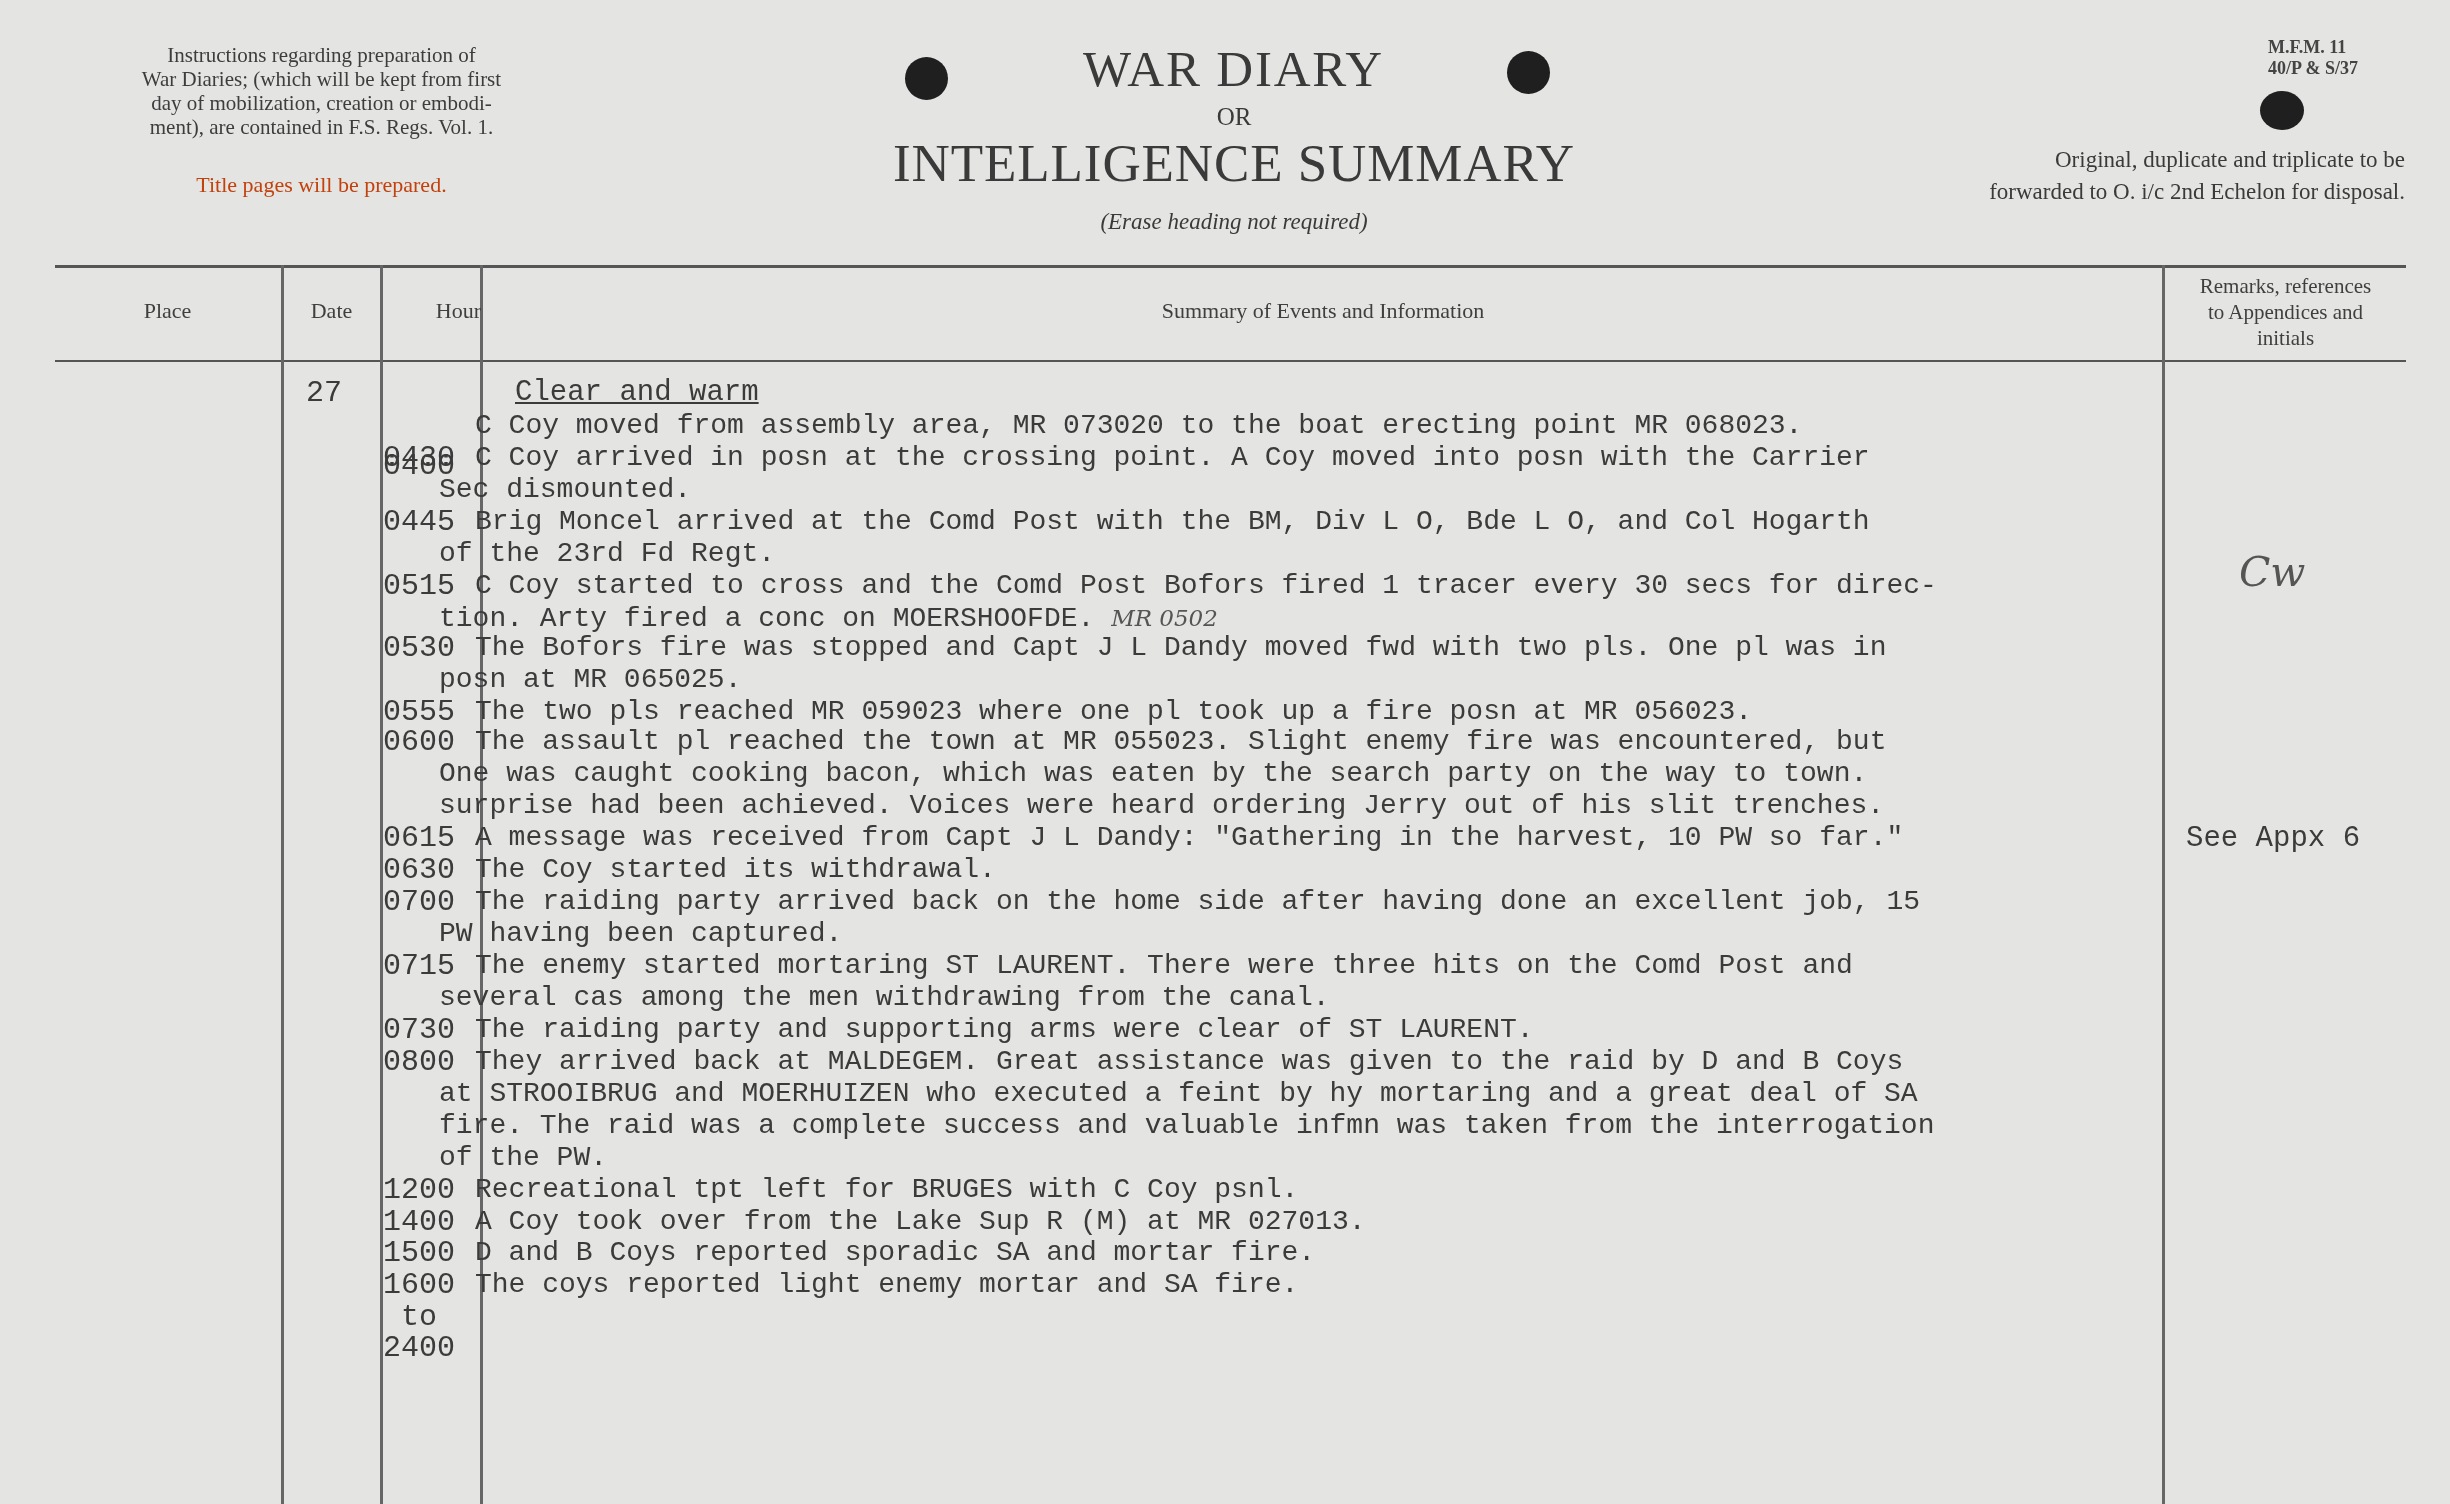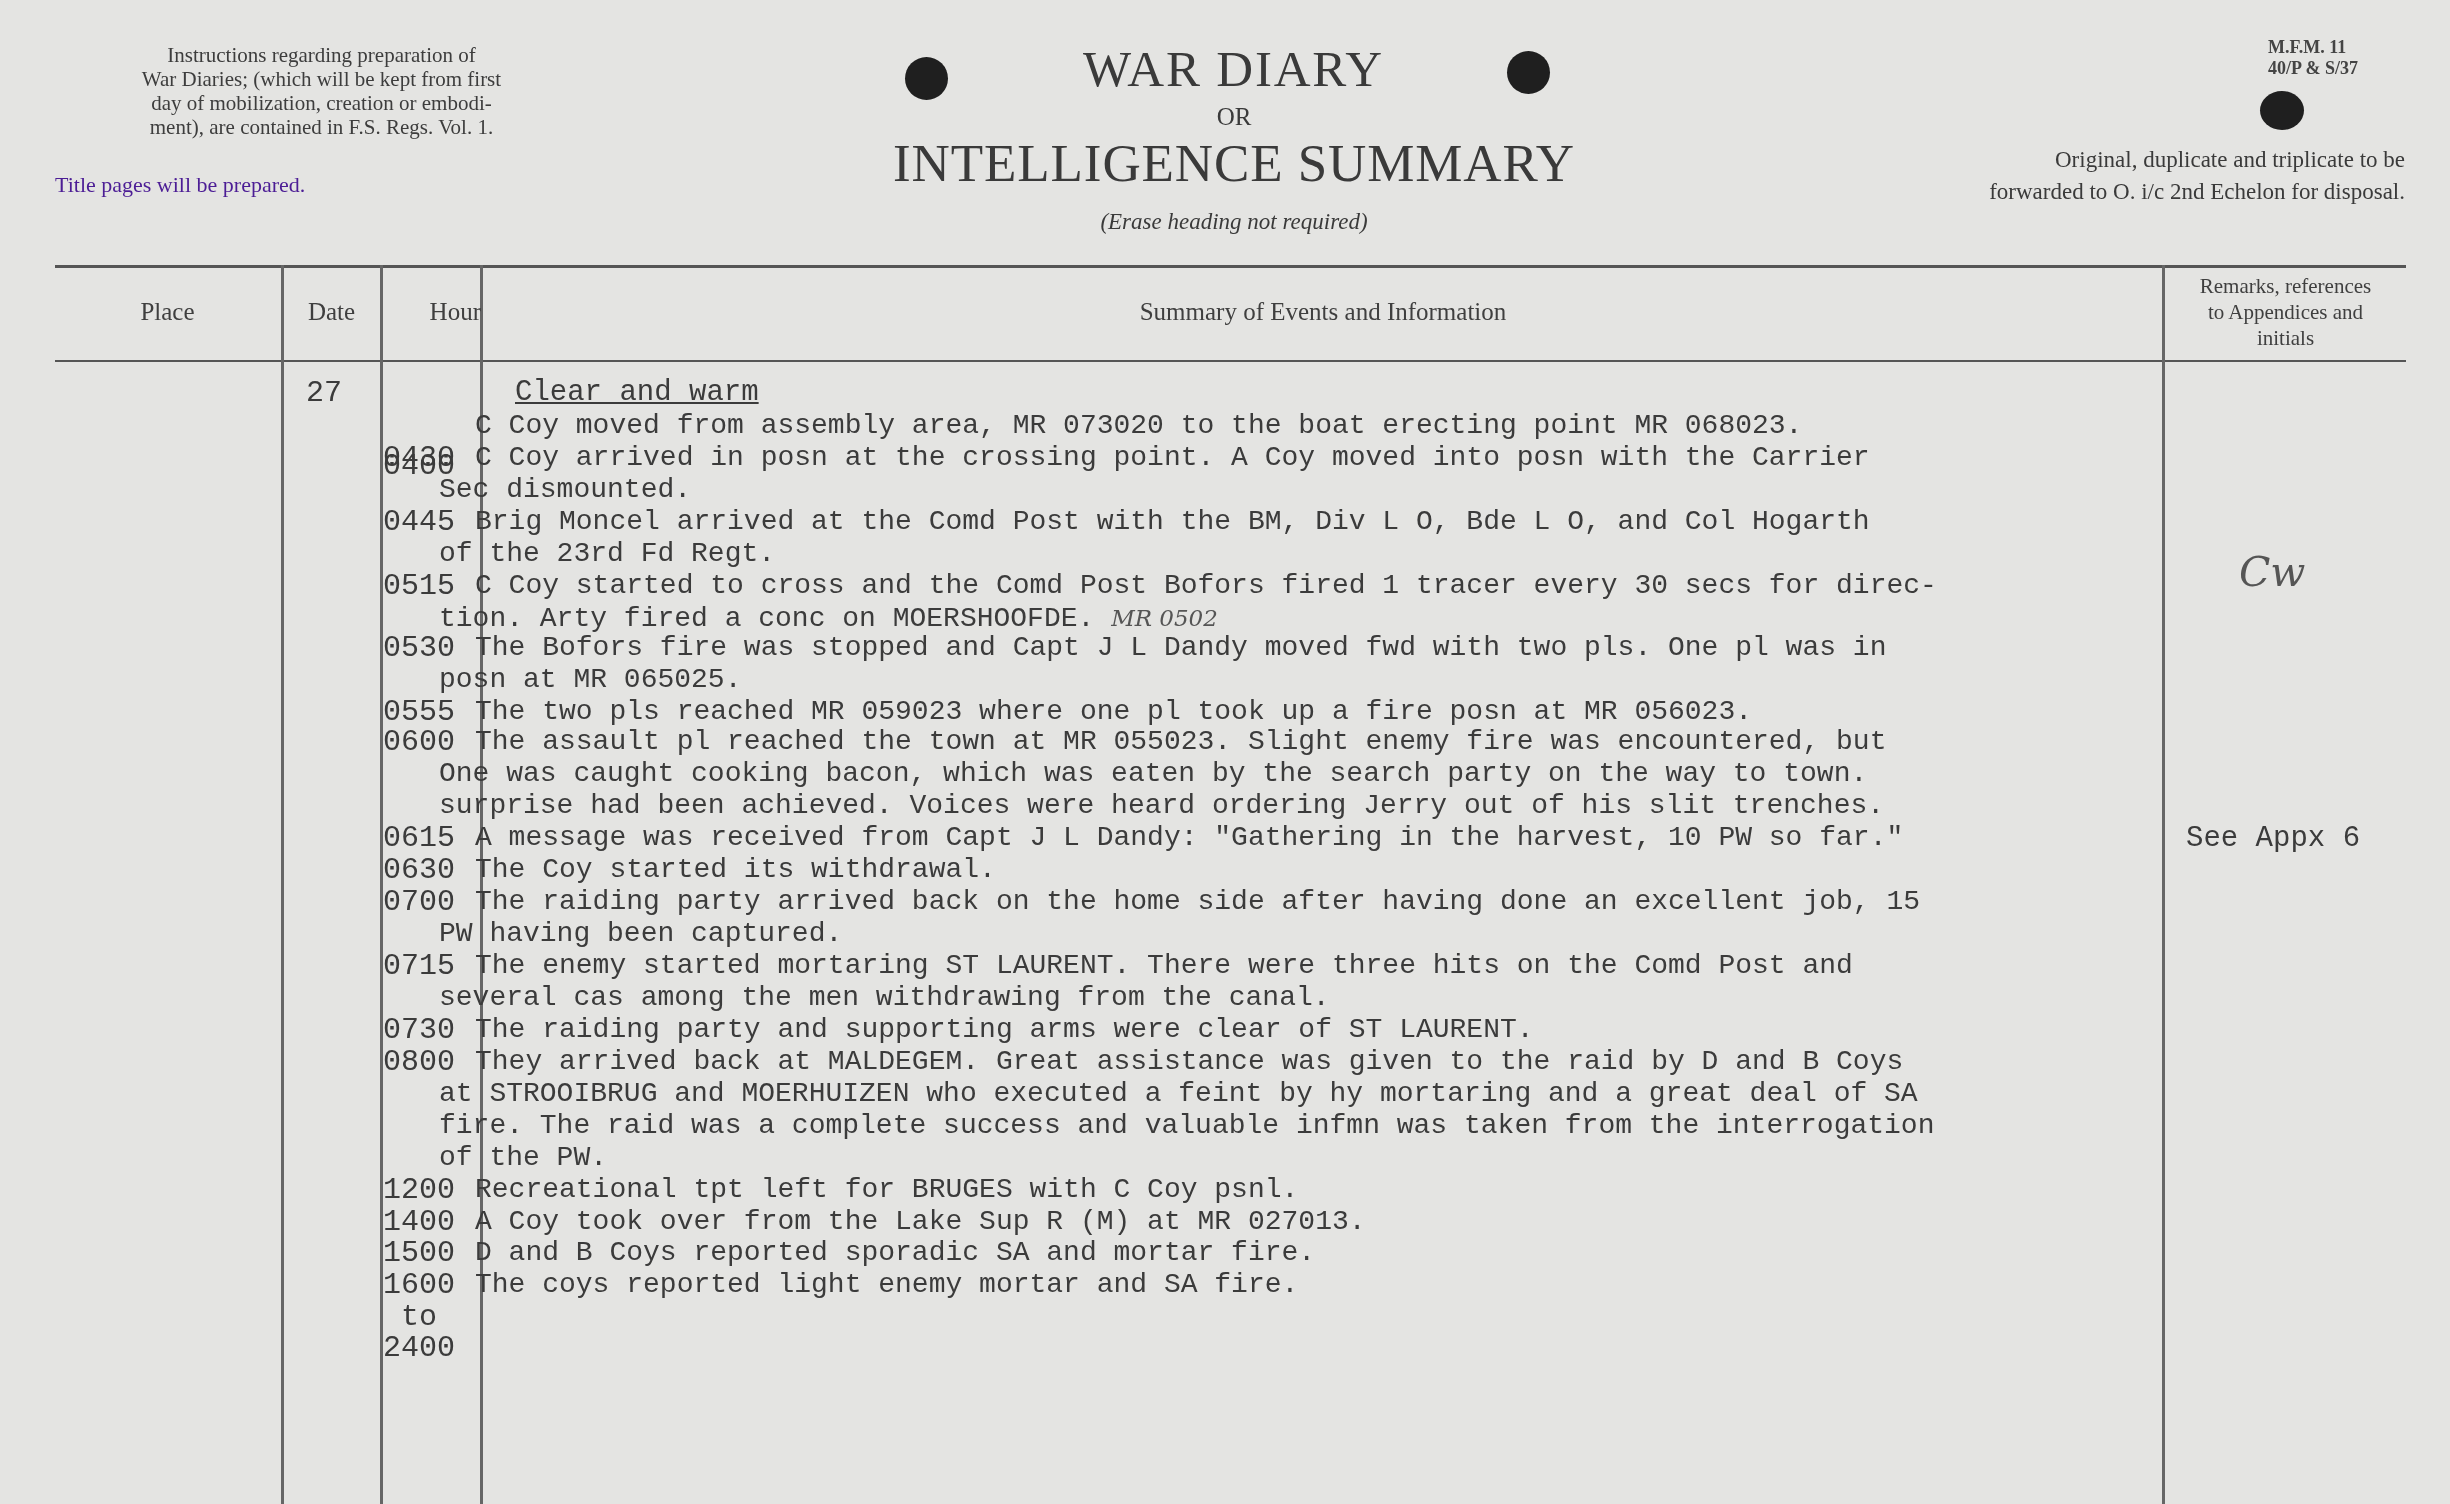--- a/index.html
+++ b/index.html
@@ -9,37 +9,37 @@
     position: relative;
     font-family: "Liberation Serif", serif;
     color: #3a3a3a;
   }
   .abs { position: absolute; }
   .instructions {
     left: 55px; top: 43px; width: 533px;
     font-size: 21px; line-height: 24px; text-align: center; color: #3d3d3d;
   }
   .instructions p { margin: 0; }
-  .title-pages { left: 55px; top: 172px; width: 533px; font-size: 22px; text-align: left; color: #4c1d95; }
+  .title-pages { left: 55px; top: 172px; width: 533px; font-size: 22px; text-align: center; color: #c2410c; }
   .title-main {
     left: 976px; top: 40px; width: 515px; text-align: center;
     font-size: 51px; letter-spacing: 1.8px; color: #3a3a3a;
   }
   .title-or { left: 1154px; top: 103px; width: 160px; text-align: center; font-size: 25px; }
   .title-sub {
     left: 817px; top: 133px; width: 834px; text-align: center;
     font-size: 53px; letter-spacing: 0.9px;
   }
   .erase { left: 1021px; top: 209px; width: 426px; text-align: center; font-style: italic; font-size: 23px; }
   .hole { width: 43px; height: 43px; border-radius: 50%; background: #1f1f1f; }
   .form-no { left: 2268px; top: 37px; font-size: 18px; line-height: 21px; font-weight: bold; color: #444; }
   .forward { left: 1846px; top: 144px; width: 559px; text-align: right; font-size: 23px; line-height: 32px; }
   .rule { background: #555; height: 2.7px; }
   .vline { background: #666; width: 2.7px; }
-  .colhead { font-size: 25px; text-align: center; color: #3f3f3f; }
+  .colhead { font-size: 22px; text-align: center; color: #3f3f3f; }
   .mono { font-family: "Liberation Mono", "DejaVu Sans Mono", monospace; color: #3b3b3b; }
   .hour { font-size: 30px; line-height: 32px; left: 383px; width: 98px; }
   .entry { font-size: 28px; left: 475px; width: 1704px; line-height: 32px; }
   .entry .cont { margin-left: -36px; display: block; }
   .remarks { font-size: 29px; }
   .hand { font-family: "DejaVu Serif", serif; font-style: italic; color: #555; }
 </style>
 </head>
 <body>
 

